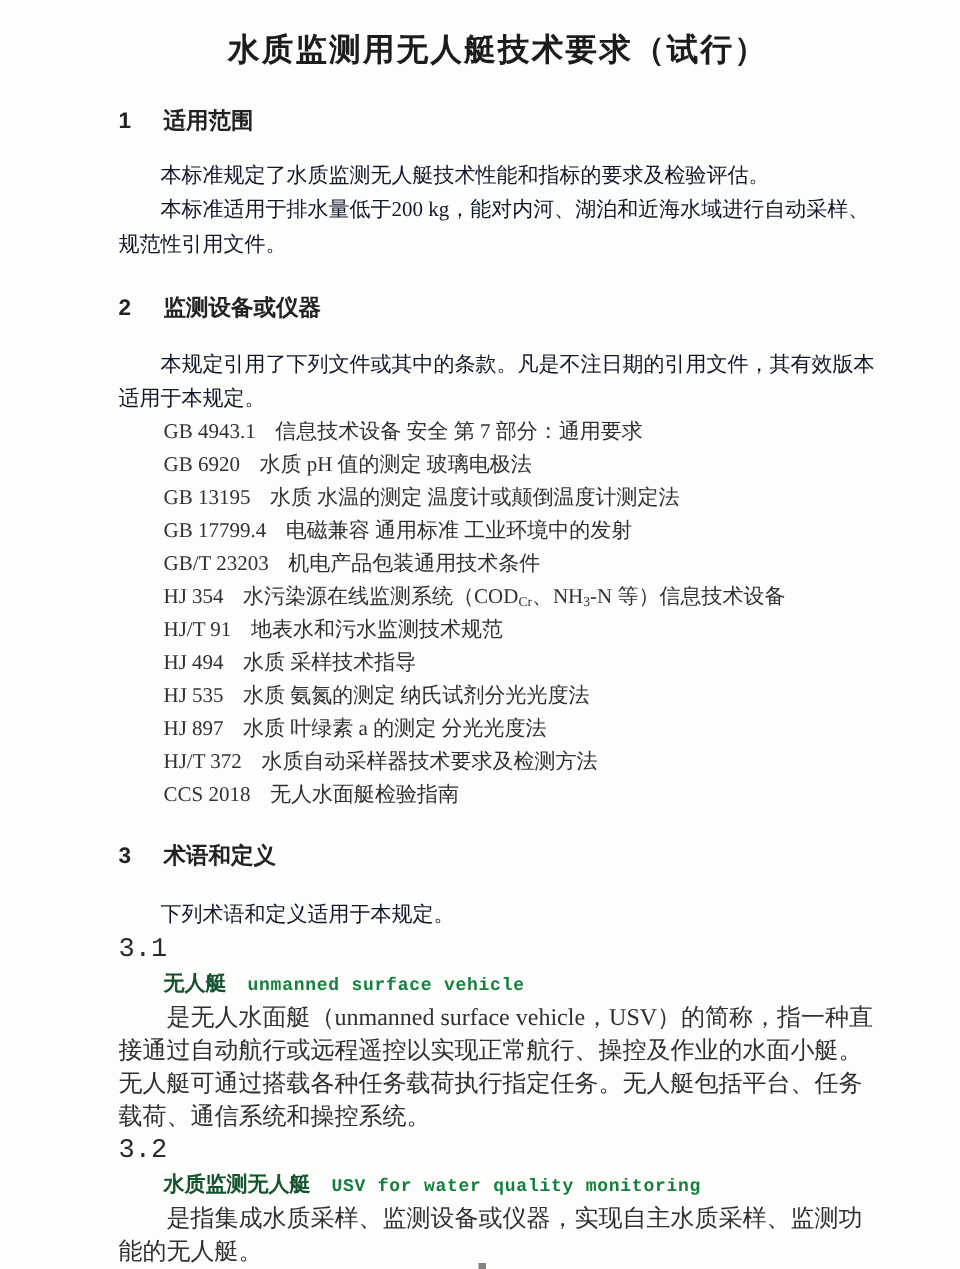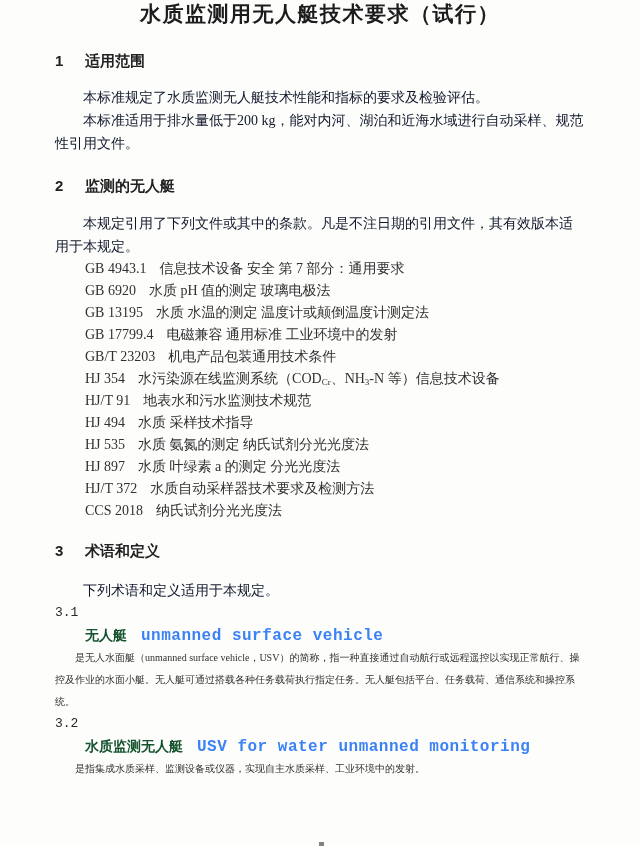--- a/index.html
+++ b/index.html
@@ -8,21 +8,21 @@
     background: #f4f4f2;
     font-family: "Liberation Serif", "DejaVu Serif", serif;
   }
   .page {
     position: relative;
     width: 640px; height: 846px;
     background: #fdfdfc;
     color: #2f2f2f;
     overflow: hidden;
   }
-  .content { padding: 0 55px 0 55px; }
+  .content { padding: 20px 55px 0 55px; margin-left: 24px; }
 
   .doc-title {
     margin: 0;
     text-align: center;
     font-family: "Liberation Sans", "DejaVu Sans", sans-serif;
     font-weight: bold;
     font-size: 21px;
     line-height: 28px;
     letter-spacing: 1.5px;
     color: #1c1c1c;
@@ -64,43 +64,43 @@
     line-height: 0;
     vertical-align: -2px;
   }
 
   #sec3 .sec-heading { margin-top: 21px; }
   #sec3 .intro { margin-top: 21px; line-height: 22px; }
 
   .terms { font-size: 14px; color: #303030; }
   .term-num {
     font-family: "Liberation Mono", "DejaVu Sans Mono", monospace;
-    font-size: 13px;
+    font-size: 18px;
     line-height: 22px;
     color: #2a2a2a;
   }
   .term-name {
     margin-left: 30px;
     line-height: 22px;
     font-weight: bold;
   }
   .term-zh {
     font-family: "Liberation Sans", "DejaVu Sans", sans-serif;
     color: #14532d;
   }
   .term-en {
     font-family: "Liberation Mono", "DejaVu Sans Mono", monospace;
-    font-size: 16px;
+    font-size: 12px;
     margin-left: 14px;
     letter-spacing: 0.5px;
-    color: #3b82f6;
+    color: #15803d;
   }
   .term-def {
     margin: 0;
-    font-size: 10px;
+    font-size: 16px;
     line-height: 22px;
     text-indent: 2em;
   }
 
   .page-mark {
     position: absolute;
     left: 319px;
     bottom: 0;
     width: 5px;
     height: 4px;
@@ -123,50 +123,50 @@
       </div>
       <div class="sec-body">
           <p>本标准规定了水质监测无人艇技术性能和指标的要求及检验评估。</p>
           <p>本标准适用于排水量低于200 kg，能对内河、湖泊和近海水域进行自动采样、规范性引用文件。</p>
         </div>
     </div>
 
     <div class="section" id="sec2">
       <div class="sec-heading">
         <span class="sec-num">2</span>
-        <span>监测的无人艇</span>
+        <span>监测设备或仪器</span>
       </div>
       <p class="intro">本规定引用了下列文件或其中的条款。凡是不注日期的引用文件，其有效版本适用于本规定。</p>
       <div class="refs">
           <div class="reference-row"><span class="ref-num">GB 4943.1</span><span class="ref-title"><span>信息技术设备 安全 第 7 部分：通用要求</span></span></div>
           <div class="reference-row"><span class="ref-num">GB 6920</span><span class="ref-title"><span>水质 pH 值的测定 玻璃电极法</span></span></div>
           <div class="reference-row"><span class="ref-num">GB 13195</span><span class="ref-title"><span>水质 水温的测定 温度计或颠倒温度计测定法</span></span></div>
           <div class="reference-row"><span class="ref-num">GB 17799.4</span><span class="ref-title"><span>电磁兼容 通用标准 工业环境中的发射</span></span></div>
           <div class="reference-row"><span class="ref-num">GB/T 23203</span><span class="ref-title"><span>机电产品包装通用技术条件</span></span></div>
           <div class="reference-row"><span class="ref-num">HJ 354</span><span class="ref-title"><span>水污染源在线监测系统（COD</span><sub>Cr</sub><span>、NH</span><sub>3</sub><span>-N 等）信息技术设备</span></span></div>
           <div class="reference-row"><span class="ref-num">HJ/T 91</span><span class="ref-title"><span>地表水和污水监测技术规范</span></span></div>
           <div class="reference-row"><span class="ref-num">HJ 494</span><span class="ref-title"><span>水质 采样技术指导</span></span></div>
           <div class="reference-row"><span class="ref-num">HJ 535</span><span class="ref-title"><span>水质 氨氮的测定 纳氏试剂分光光度法</span></span></div>
           <div class="reference-row"><span class="ref-num">HJ 897</span><span class="ref-title"><span>水质 叶绿素 a 的测定 分光光度法</span></span></div>
           <div class="reference-row"><span class="ref-num">HJ/T 372</span><span class="ref-title"><span>水质自动采样器技术要求及检测方法</span></span></div>
-          <div class="reference-row"><span class="ref-num">CCS 2018</span><span class="ref-title"><span>纳氏试剂分光光度法</span></span></div>
+          <div class="reference-row"><span class="ref-num">CCS 2018</span><span class="ref-title"><span>无人水面艇检验指南</span></span></div>
         </div>
     </div>
 
     <div class="section" id="sec3">
       <div class="sec-heading">
         <span class="sec-num">3</span>
         <span>术语和定义</span>
       </div>
       <p class="intro">下列术语和定义适用于本规定。</p>
       <div class="terms">
           <div class="term-num">3.1</div>
           <div class="term-name"><span class="term-zh">无人艇</span><span class="term-en">unmanned surface vehicle</span></div>
           <p class="term-def">是无人水面艇（unmanned surface vehicle，USV）的简称，指一种直接通过自动航行或远程遥控以实现正常航行、操控及作业的水面小艇。无人艇可通过搭载各种任务载荷执行指定任务。无人艇包括平台、任务载荷、通信系统和操控系统。</p>
           <div class="term-num">3.2</div>
-          <div class="term-name"><span class="term-zh">水质监测无人艇</span><span class="term-en">USV for water unmanned monitoring</span></div>
-          <p class="term-def">是指集成水质采样、监测设备或仪器，实现自主水质采样、工业环境中的发射。</p>
+          <div class="term-name"><span class="term-zh">水质监测无人艇</span><span class="term-en">USV for water quality monitoring</span></div>
+          <p class="term-def">是指集成水质采样、监测设备或仪器，实现自主水质采样、监测功能的无人艇。</p>
         </div>
     </div>
 
   </div>
   <div class="page-mark"></div>
 </div>
 
 </body></html>

